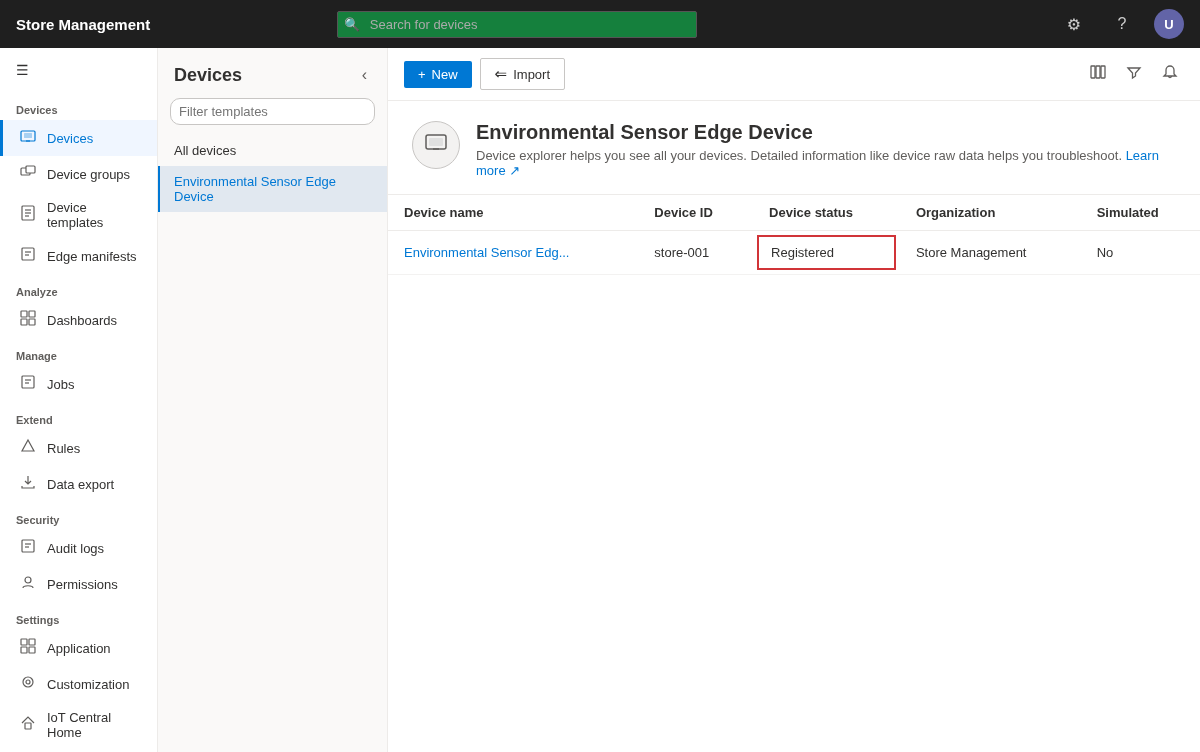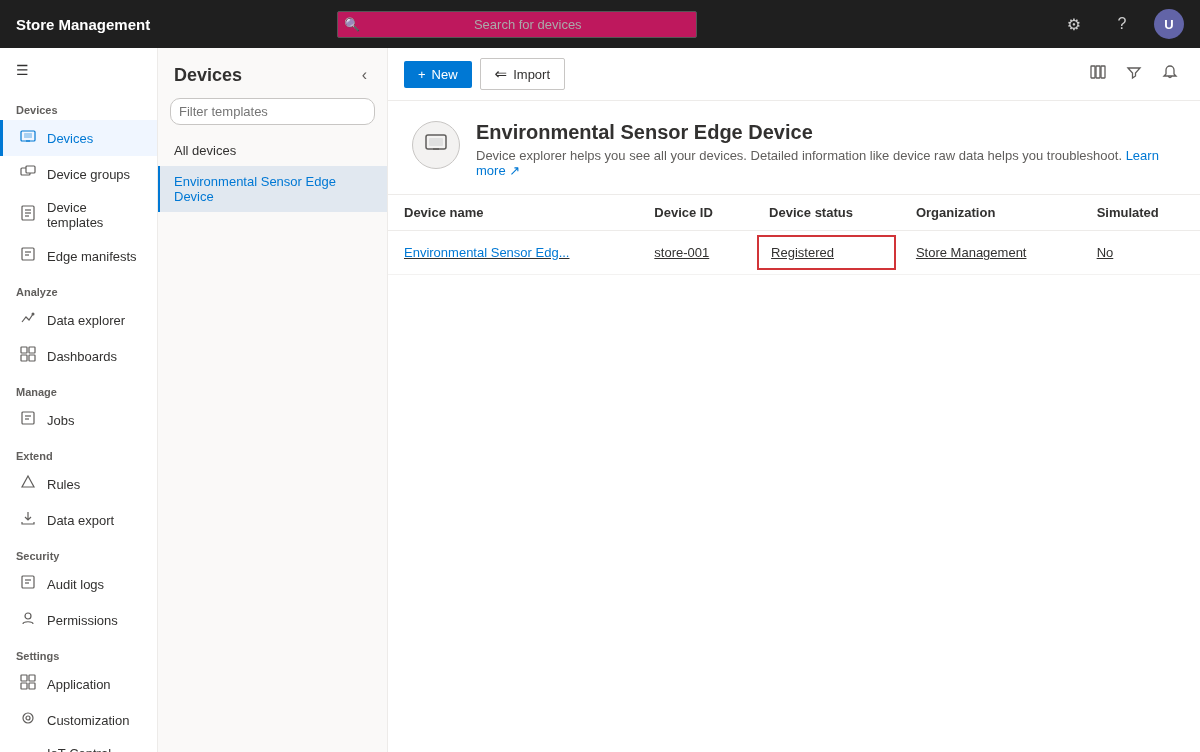--- a/index.html
+++ b/index.html
@@ -2,21 +2,21 @@
 <html><head>
   <meta charset="utf-8">
   <style>
     * { box-sizing: border-box; margin: 0; padding: 0; }
     body { font-family: 'Segoe UI', Arial, sans-serif; font-size: 14px; color: #323130; background: #f3f2f1; display: flex; flex-direction: column; height: 752px; overflow: hidden; }
 
     
     .topbar { height: 48px; background: #1f1f1f; display: flex; align-items: center; padding: 0 16px; gap: 12px; flex-shrink: 0; }
     .topbar-title { color: #fff; font-size: 15px; font-weight: 600; white-space: nowrap; }
     .topbar-search { flex: 1; max-width: 360px; margin: 0 auto; position: relative; }
-    .topbar-search input { width: 100%; background: #be185d; border: 1px solid #555; border-radius: 2px; color: #ccc; padding: 5px 10px 5px 32px; font-size: 13px; outline: none; text-align: center; }
+    .topbar-search input { width: 100%; background: #15803d; border: 1px solid #555; border-radius: 2px; color: #ccc; padding: 5px 10px 5px 32px; font-size: 13px; outline: none; }
     .topbar-search input::placeholder { color: #aaa; }
     .search-icon-top { position: absolute; left: 8px; top: 50%; transform: translateY(-50%); color: #aaa; font-size: 13px; }
     .topbar-actions { display: flex; align-items: center; gap: 16px; margin-left: auto; }
     .topbar-icon-btn { color: #ccc; cursor: pointer; font-size: 16px; background: none; border: none; display: flex; align-items: center; justify-content: center; width: 32px; height: 32px; border-radius: 50%; }
     .avatar-circle { width: 30px; height: 30px; border-radius: 50%; background: #6264a7; display: flex; align-items: center; justify-content: center; color: #fff; font-size: 13px; font-weight: 600; cursor: pointer; }
 
     
     .main-layout { display: flex; flex: 1; overflow: hidden; }
 
     
@@ -53,21 +53,21 @@
     .device-header-text { flex: 1; }
     .device-title { font-size: 20px; font-weight: 600; color: #323130; margin-bottom: 4px; }
     .device-subtitle { font-size: 13px; color: #605e5c; }
     .device-subtitle a { color: #0078d4; text-decoration: none; }
 
     
     .table-wrap { flex: 1; overflow: auto; }
     table { width: 100%; border-collapse: collapse; font-size: 13px; }
     thead tr { border-bottom: 1px solid #edebe9; }
     th { text-align: left; padding: 10px 16px; color: #323130; font-weight: 600; font-size: 13px; white-space: nowrap; background: #fff; }
-    td { padding: 12px 16px; color: #323130; border-bottom: 1px solid #f3f2f1; vertical-align: middle; text-decoration: underline; }
+    td { padding: 12px 16px; color: #323130; border-bottom: 1px solid #f3f2f1; vertical-align: middle; }
     .device-status-cell { position: relative; }
     .device-status-highlight { border: 2px solid #d13438; padding: 8px 12px; margin: -8px -12px; }
     td a { color: #0078d4; text-decoration: none; }
 
     
     ::-webkit-scrollbar { width: 6px; height: 6px; }
     ::-webkit-scrollbar-thumb { background: #c8c6c4; border-radius: 3px; }
     ::-webkit-scrollbar-track { background: transparent; }
   </style>
 </head>
@@ -129,29 +129,20 @@
         <svg width="16" height="16" viewBox="0 0 16 16" fill="none" stroke="currentColor" stroke-width="1.2">
             <rect x="2" y="2" width="12" height="12" rx="1"></rect>
             <line x1="5" y1="6" x2="11" y2="6"></line>
             <line x1="5" y1="9" x2="9" y2="9"></line>
           </svg>
       </span>
       <span>Edge manifests</span>
     </div>
 
     <div class="nav-section-label">Analyze</div>
-    <div class="nav-item">
-      <span class="nav-icon">
-        <svg width="16" height="16" viewBox="0 0 16 16" fill="none" stroke="currentColor" stroke-width="1.2">
-            <polyline points="2,12 6,7 9,10 13,4"></polyline>
-            <circle cx="13" cy="4" r="1.5" fill="currentColor" stroke="none"></circle>
-          </svg>
-      </span>
-      <span>Data explorer</span>
-    </div>
     <div class="nav-item">
       <span class="nav-icon">
         <svg width="16" height="16" viewBox="0 0 16 16" fill="none" stroke="currentColor" stroke-width="1.2">
             <rect x="1" y="1" width="6" height="6" rx="0.5"></rect>
             <rect x="9" y="1" width="6" height="6" rx="0.5"></rect>
             <rect x="1" y="9" width="6" height="6" rx="0.5"></rect>
             <rect x="9" y="9" width="6" height="6" rx="0.5"></rect>
           </svg>
       </span>
       <span>Dashboards</span>

